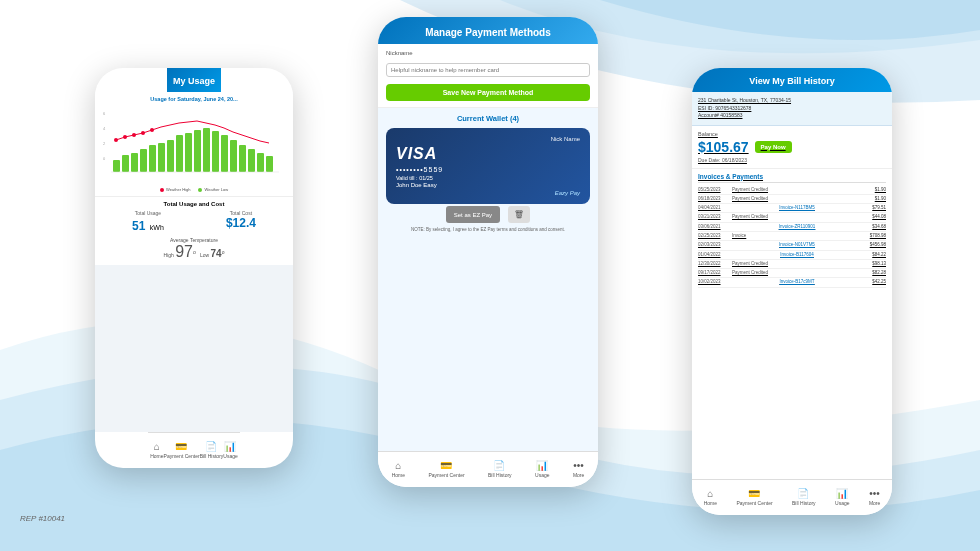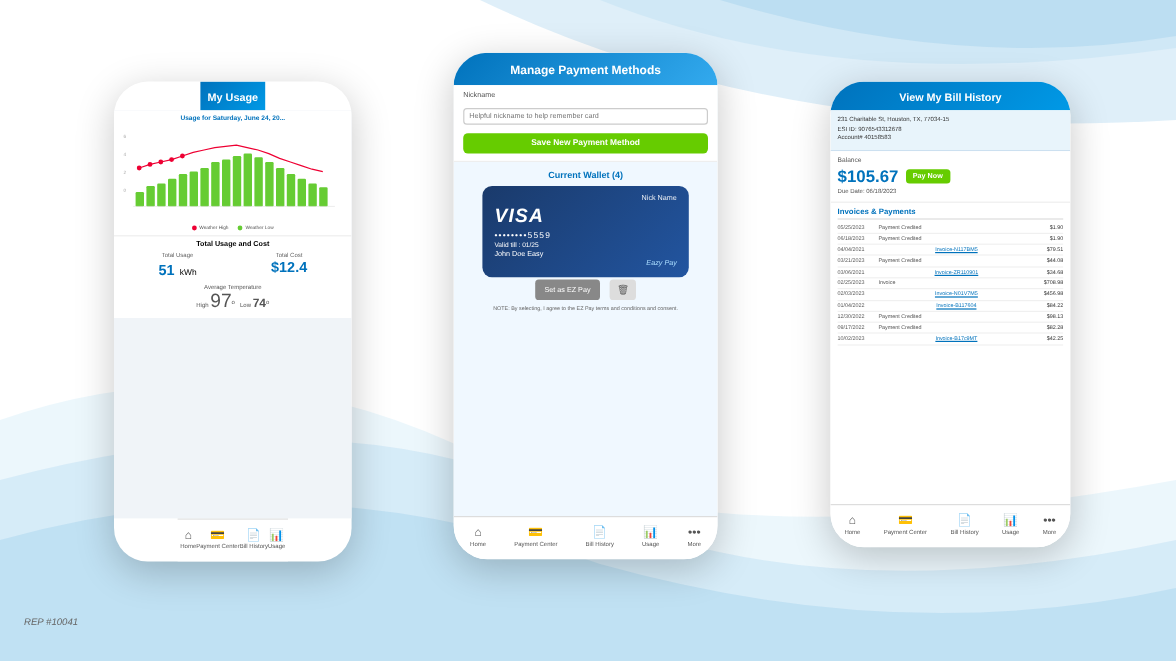--- a/index.html
+++ b/index.html
@@ -51,30 +51,30 @@
       height: 400px;
       left: 95px;
       top: 68px;
       z-index: 2;
       align-items: center;
     }
 
     
     .phone-center {
       width: 220px;
-      height: 422px;
+      height: 470px;
       left: 378px;
-      top: 44px;
+      top: 17px;
       z-index: 4;
     }
 
     
     .phone-right {
       width: 200px;
-      height: 388px;
+      height: 447px;
       right: 88px;
       top: 68px;
       z-index: 2;
     }
 
     .phone-header {
       background: linear-gradient(135deg, #0072bc, #0099e6);
       color: #fff;
       text-align: center;
       font-weight: bold;
@@ -223,21 +223,21 @@
       color: #fff;
       border: none;
       border-radius: 4px;
       padding: 5px;
       font-size: 7px;
       font-weight: bold;
       cursor: pointer;
       text-align: center;
     }
     .wallet-section {
-      padding: 6px 24px;
+      padding: 6px 8px;
     }
     .wallet-title {
       font-size: 7.5px;
       font-weight: bold;
       color: #0072bc;
       text-align: center;
       margin-bottom: 5px;
     }
     .credit-card {
       background: linear-gradient(135deg, #1a3a6b, #2255a0);
@@ -320,20 +320,21 @@
       font-weight: bold;
       font-size: 9px;
       padding: 8px 6px 6px;
     }
     .bill-body {
       flex: 1;
       background: #fff;
       overflow: hidden;
       display: flex;
       flex-direction: column;
+      text-decoration: underline;
     }
     .account-info {
       background: #e8f4fb;
       padding: 5px 6px;
       font-size: 5px;
       color: #333;
       line-height: 1.5;
       border-bottom: 1px solid #cce0f0;
     }
     .balance-section {

